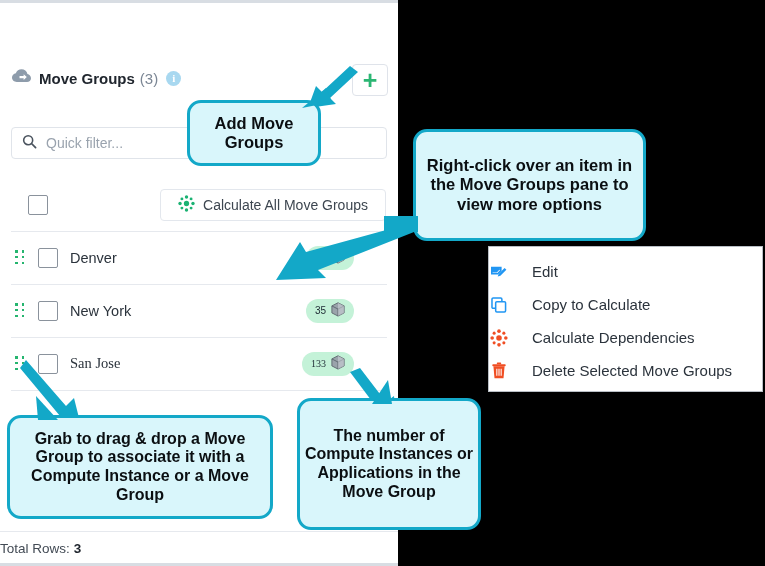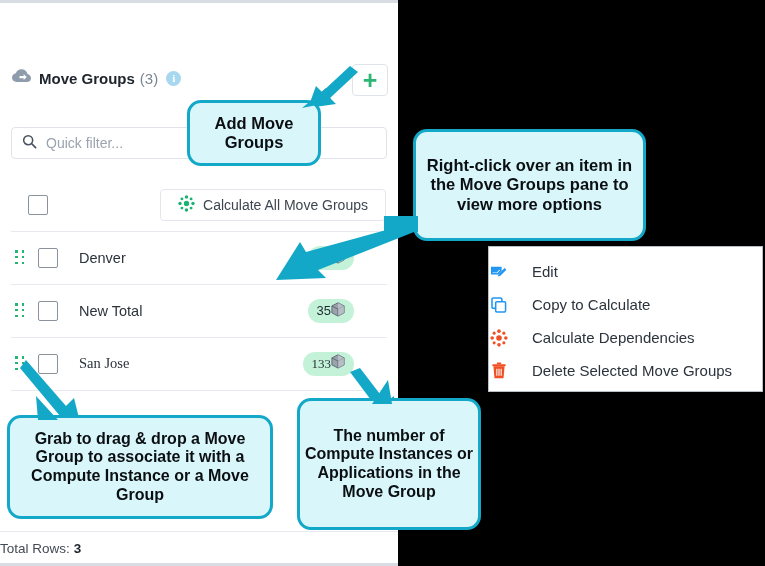--- a/index.html
+++ b/index.html
@@ -80,25 +80,25 @@
   #calc-row-divider{position:absolute;left:11px;top:228px;width:376px;height:1px;background:#e6e9ee;}
   
   .row{
     position:absolute;left:0;width:398px;height:53px;display:flex;align-items:center;
   }
   .row-divider{position:absolute;left:11px;width:376px;height:1px;background:#e6e9ee;}
   .grip{width:11px;height:15px;margin-left:15px;flex:none;display:grid;
     grid-template-columns:repeat(2,1fr);grid-template-rows:repeat(3,1fr);gap:2.5px;}
   .grip i{display:block;width:2.6px;height:2.6px;background:#25b56f;border-radius:0;}
   .row-chk{margin-left:12px;}
-  .row-label{margin-left:21px;font-size:14.5px;color:#2b3views;color:#2b333c;}
+  .row-label{margin-left:12px;font-size:14.5px;color:#2b3views;color:#2b333c;}
   .badge{
     position:absolute;right:44px;height:24px;border-radius:12px;background:#c4f2d8;
-    display:flex;align-items:center;padding:0 9px;box-sizing:border-box;
-    font-size:13px;color:#1d2a33;
+    display:flex;align-items:center;gap:5px;padding:0 9px;box-sizing:border-box;
+    font-size:10px;color:#1d2a33;
   }
   .cube-icon{display:block;}
   
   #footer-divider{position:absolute;left:0;top:528px;width:398px;height:1px;background:#e6e9ee;}
   #total-rows{
     position:absolute;left:0;top:530px;width:398px;height:30px;
     display:flex;align-items:center;justify-content:flex-start;gap:4px;
     font-size:13.5px;color:#424a54;
   }
   #total-rows b{color:#20262e;}
@@ -206,21 +206,21 @@
   <div class="row" style="top:281px;">
     <span class="grip">
       <i></i>
         <i></i>
         <i></i>
         <i></i>
         <i></i>
         <i></i>
     </span>
     <div class="chk row-chk"></div>
-    <span class="row-label">New Total</span>
+    <span class="row-label">New York</span>
     <span class="badge">
       <span>35</span>
       <span class="cube-icon">
         <svg width="14" height="15" viewBox="0 0 16 17">
           <path d="M8 0.8 L15 4.4 V12.4 L8 16 L1 12.4 V4.4 Z" fill="#9aa3ab" stroke="#5a636c" stroke-width="1"></path>
           <path d="M1 4.4 L8 8 L15 4.4" fill="none" stroke="#5a636c" stroke-width="1"></path>
           <path d="M8 8 V16" fill="none" stroke="#5a636c" stroke-width="1"></path>
           <path d="M8 0.8 L15 4.4 V12.4 L8 16 Z" fill="#cfd5da" opacity="0.55"></path>
         </svg>
       </span>

